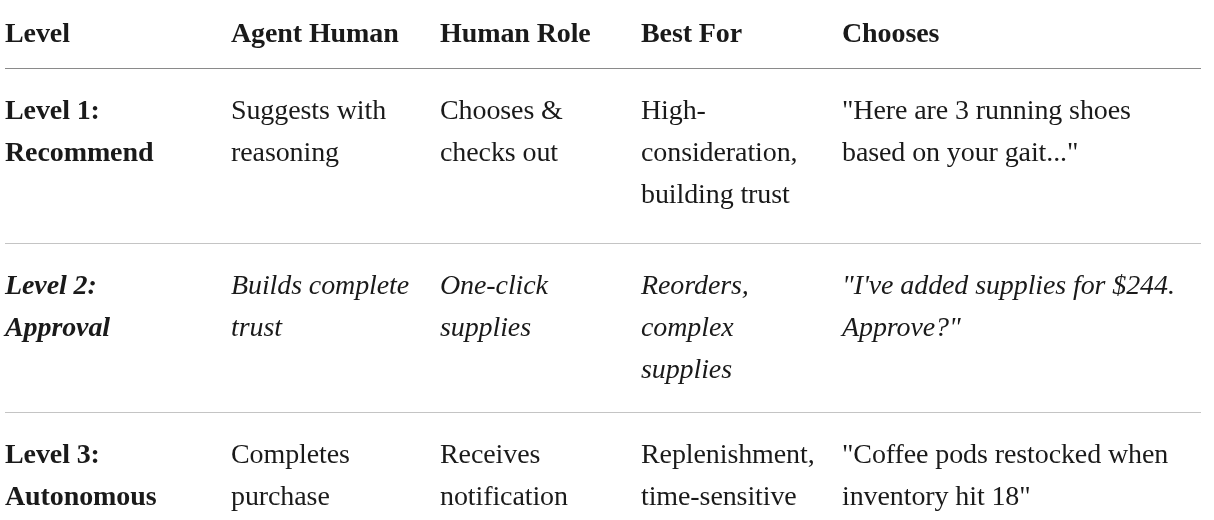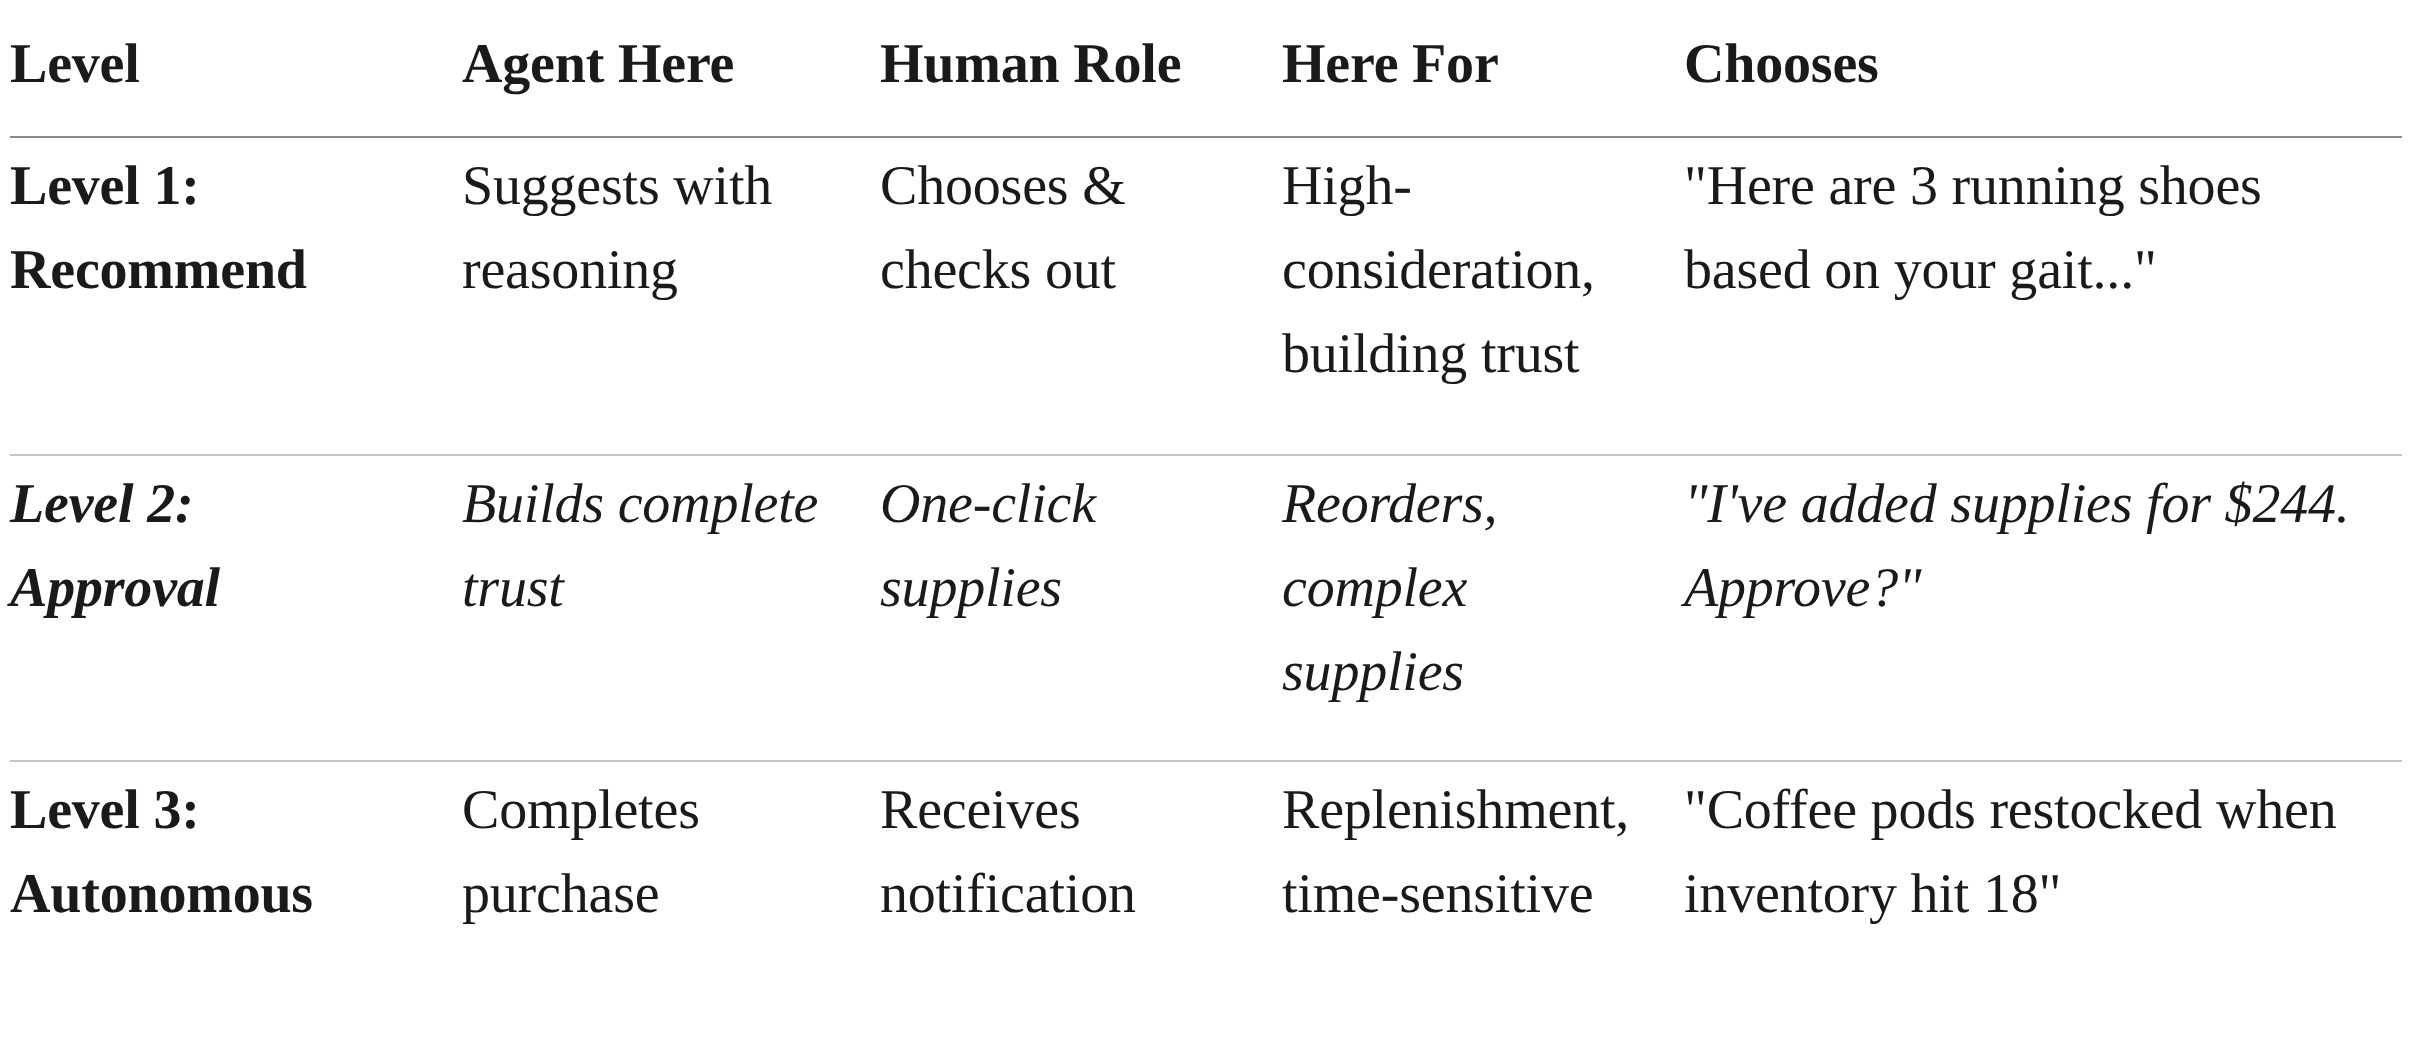--- a/index.html
+++ b/index.html
@@ -50,21 +50,21 @@
     white-space: nowrap;
     letter-spacing: -0.1px;
   }
 
   tbody td {
     text-align: left;
     vertical-align: top;
     font-size: 28px;
     line-height: 42px;
     font-weight: normal;
-    padding: 4px 24px 22px 0;
+    padding: 20px 24px 22px 0;
     border-bottom: 1.5px solid #c4c4c4;
     letter-spacing: -0.1px;
   }
 
   tbody td.level-cell {
     font-weight: bold;
   }
 
   
   tr.row-1 td { height: 132px; }
@@ -79,23 +79,23 @@
     <colgroup>
       <col class="c-level">
       <col class="c-agent">
       <col class="c-human">
       <col class="c-best">
       <col class="c-example">
     </colgroup>
     <thead>
       <tr>
         <th>Level</th>
-        <th>Agent Here</th>
+        <th>Agent Human</th>
         <th>Human Role</th>
-        <th>Here For</th>
+        <th>Best For</th>
         <th>Chooses</th>
       </tr>
     </thead>
     <tbody>
       <tr class="row-1">
         <td class="level-cell">Level 1: Recommend</td>
         <td>Suggests with reasoning</td>
         <td>Chooses &amp; checks out</td>
         <td>High-consideration, building trust</td>
         <td>"Here are 3 running shoes based on your gait..."</td>

